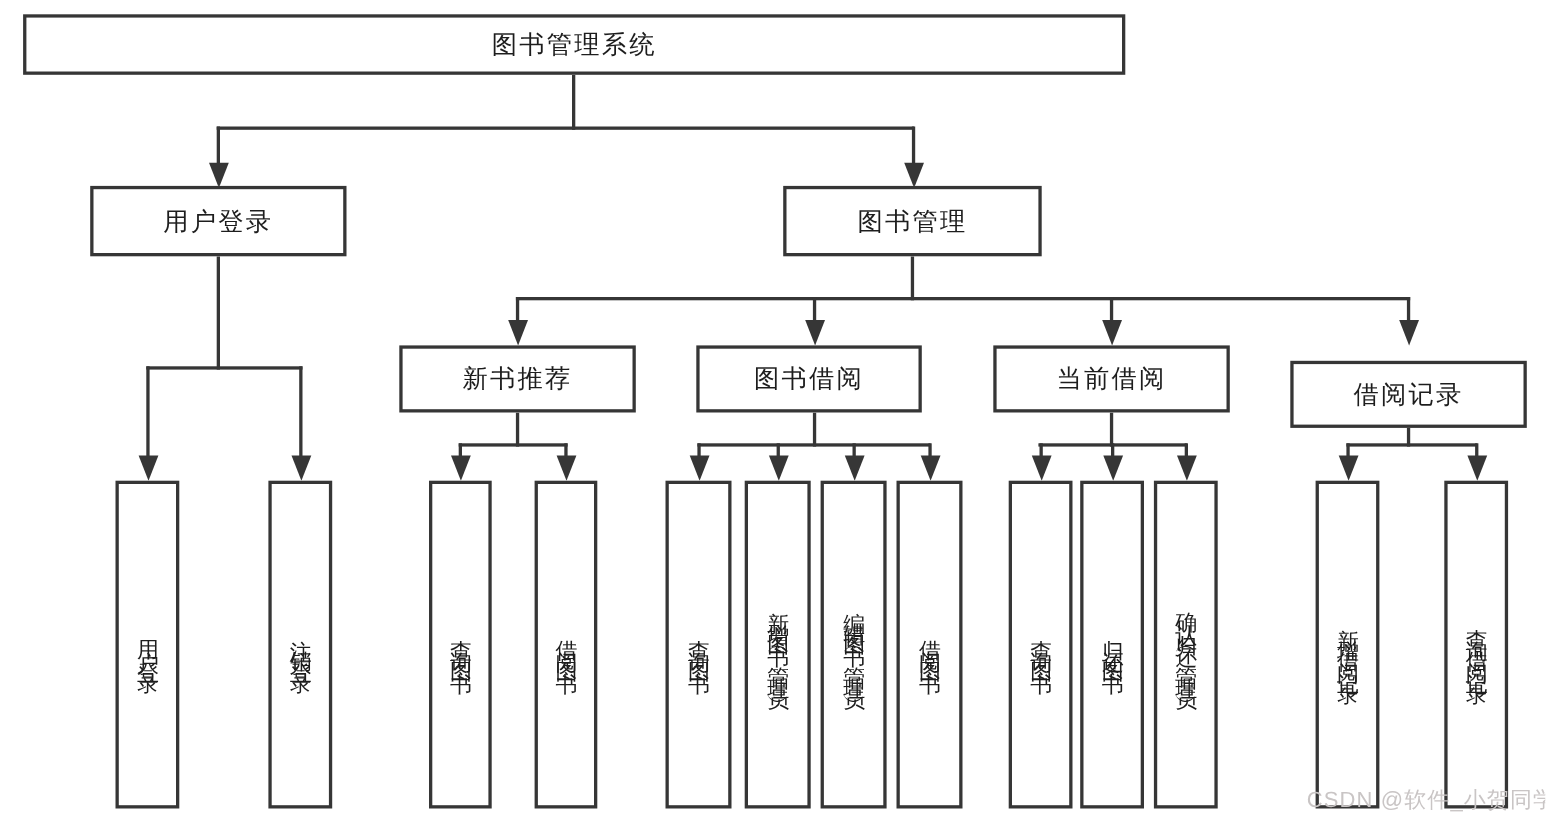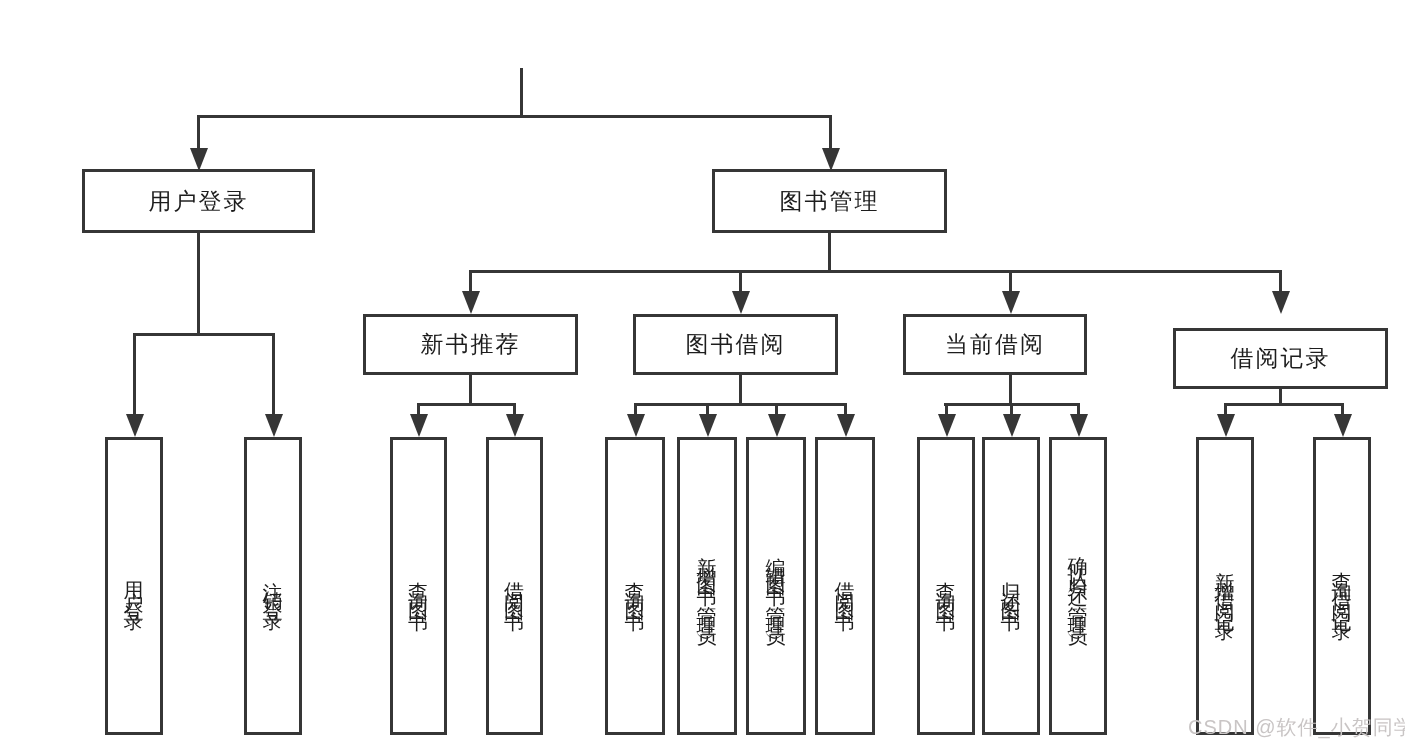--- a/index.html
+++ b/index.html
@@ -83,27 +83,28 @@
   <div class="arrow" style="left:1003px;top:414px"></div>
   <div class="arrow" style="left:1070px;top:414px"></div>
 
   <div class="vline" style="left:1279px;top:375px;height:31px"></div>
   <div class="hline" style="left:1224px;top:403px;width:119px"></div>
   <div class="vline" style="left:1224px;top:403px;height:13px"></div>
   <div class="vline" style="left:1341px;top:403px;height:13px"></div>
   <div class="arrow" style="left:1217px;top:414px"></div>
   <div class="arrow" style="left:1334px;top:414px"></div>
 
+  <div class="node hnode" style="left:21px;top:13px;width:1002px;height:55px">图书管理系统</div>
 
   <div class="node hnode" style="left:82px;top:169px;width:233px;height:64px">用户登录</div>
   <div class="node hnode" style="left:712px;top:169px;width:235px;height:64px">图书管理</div>
 
   <div class="node hnode" style="left:363px;top:314px;width:215px;height:61px">新书推荐</div>
   <div class="node hnode" style="left:633px;top:314px;width:205px;height:61px">图书借阅</div>
-  <div class="node hnode" style="left:903px;top:314px;width:184px;height:61px">当前借阅</div>
+  <div class="node hnode" style="left:903px;top:314px;width:215px;height:61px">当前借阅</div>
   <div class="node hnode" style="left:1173px;top:328px;width:215px;height:61px">借阅记录</div>
 
   <div class="node leaf" style="left:105px;top:437px;width:58px;height:298px">用户登录</div>
   <div class="node leaf" style="left:244px;top:437px;width:58px;height:298px">注销登录</div>
 
   <div class="node leaf" style="left:390px;top:437px;width:57px;height:298px">查询图书</div>
   <div class="node leaf" style="left:486px;top:437px;width:57px;height:298px">借阅图书</div>
 
   <div class="node leaf" style="left:605px;top:437px;width:60px;height:298px">查询图书</div>
   <div class="node leaf" style="left:677px;top:437px;width:60px;height:298px">新增图书（管理员）</div>

